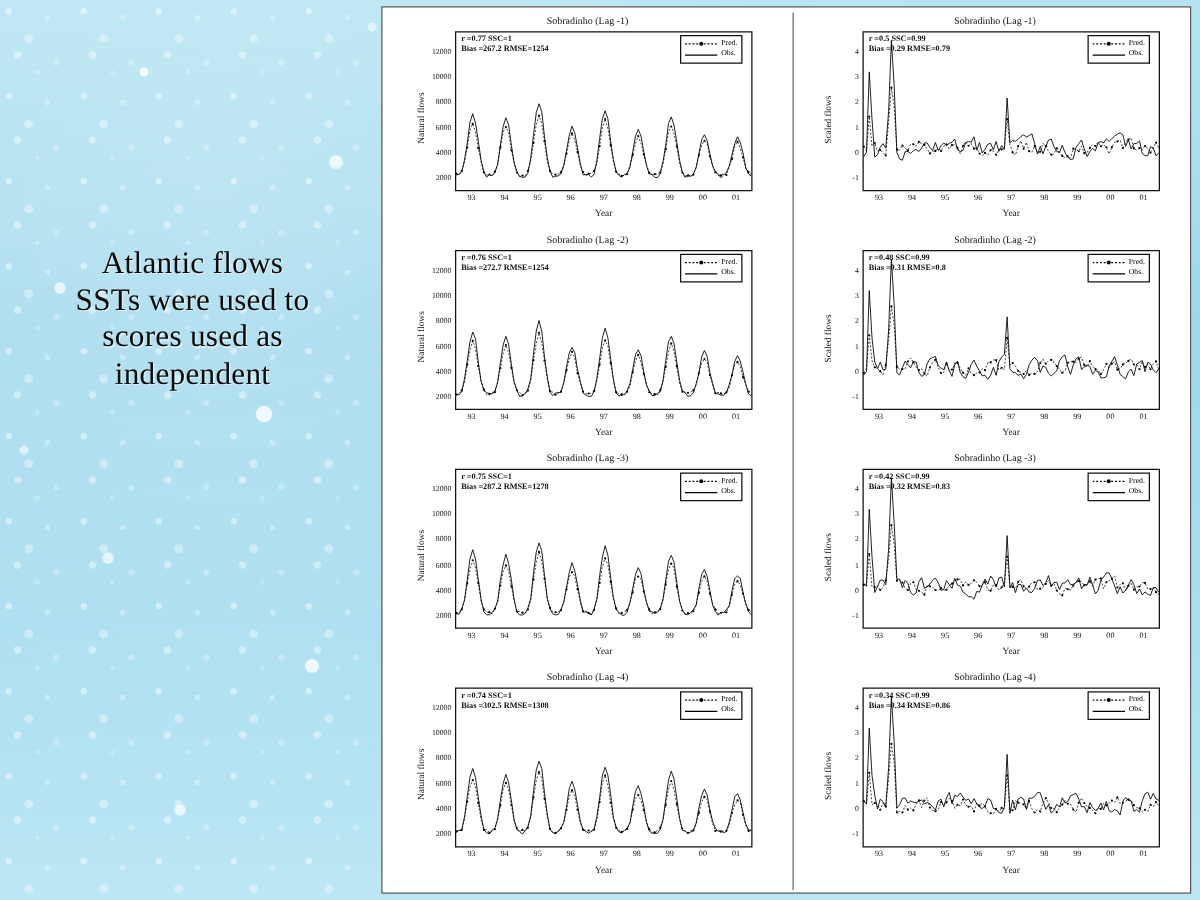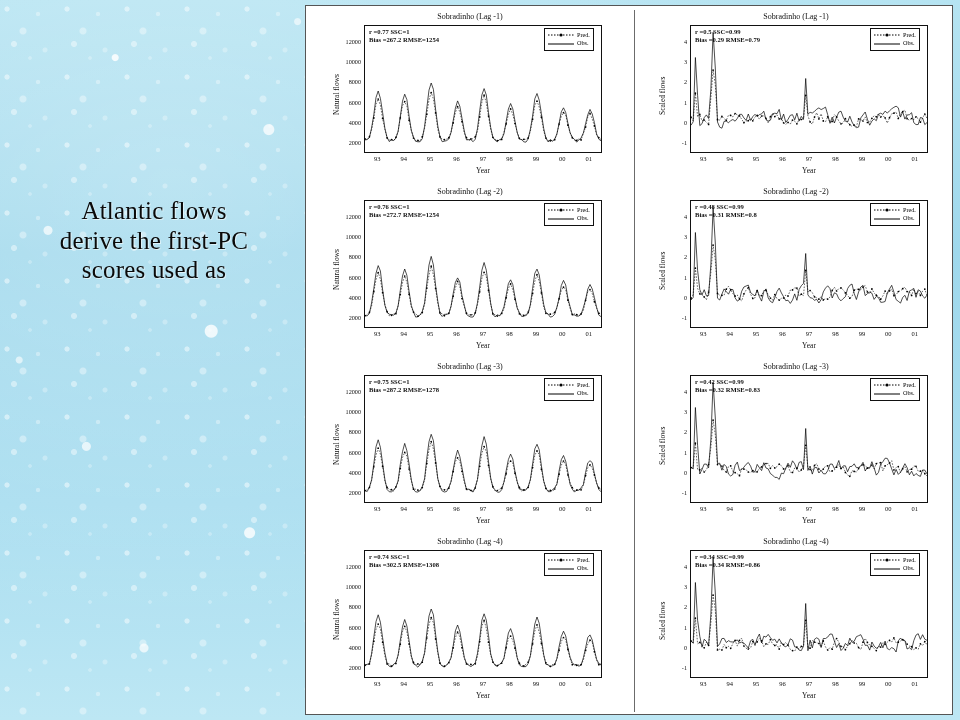--- a/index.html
+++ b/index.html
@@ -92,22 +92,23 @@
   .legend svg{display:block;}
   svg.series{position:absolute;left:0;top:0;}
 </style>
 </head>
 <body>
 
 <div id="bg"></div>
 
 <div id="caption">
   <div>Atlantic flows</div>
-  <div>derive the first-PC</div>
+  <div>SSTs were used to</div>
   <div>scores used as</div>
+  <div>independent</div>
 </div>
 
 <div id="figure">
   <div class="col-split"></div>
 
 <div class="chart" style="left: 14px; top: 6px; width: 300px; height: 172px;">
       <div class="chart-title">Sobradinho (Lag -1)</div>
       <div class="plotbox" style="left: 44px; top: 13px; width: 238px; height: 128px;"></div>
       <div class="ylabel" style="left: 12px; top: 103px;">Natural flows</div>
       <div class="xlabel" style="left: 44px; width: 238px; top: 154px;">Year</div>

